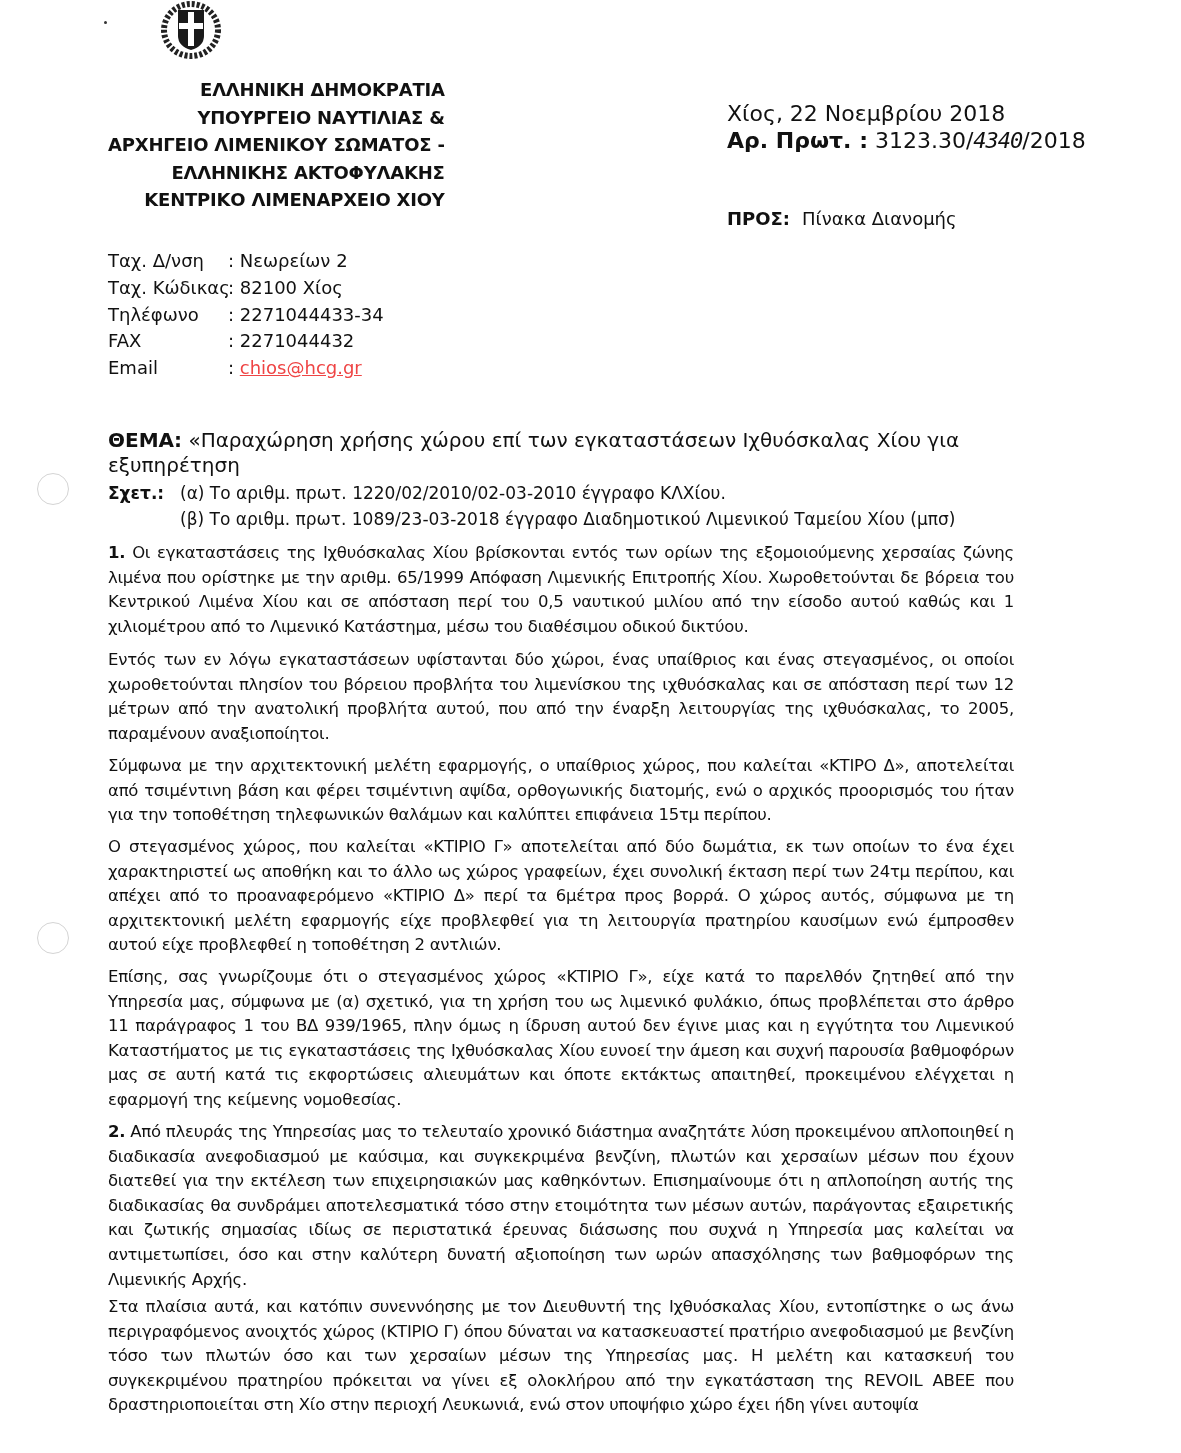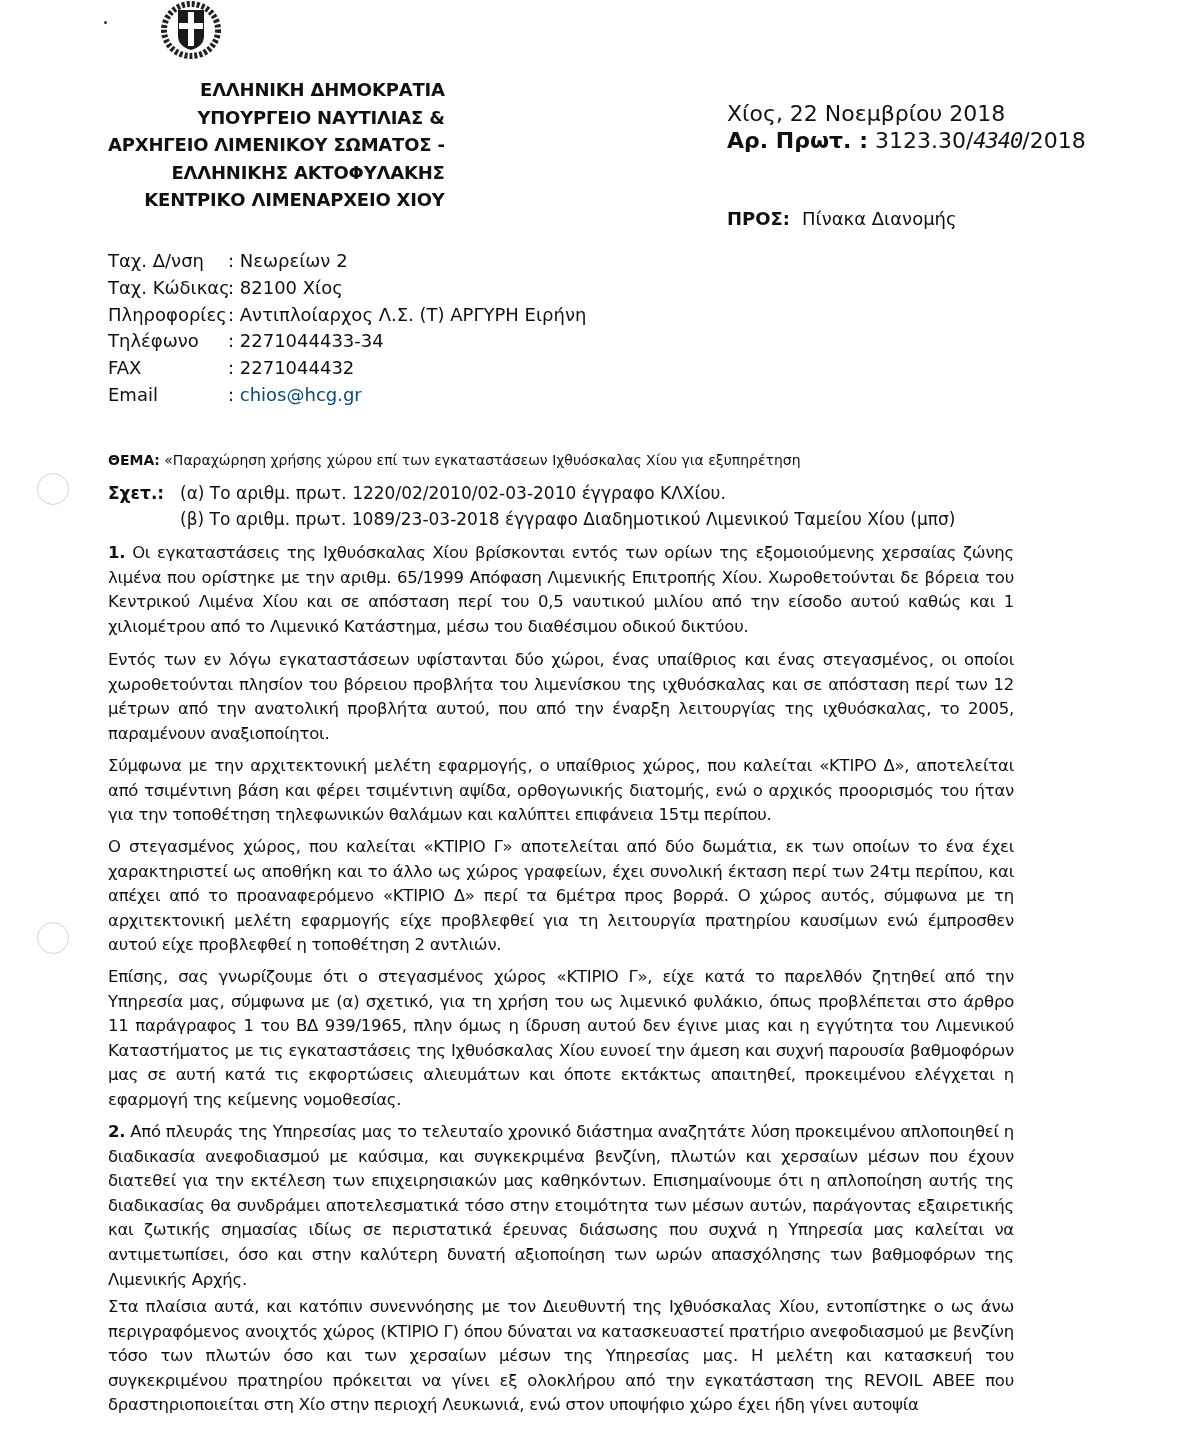--- a/index.html
+++ b/index.html
@@ -11,22 +11,22 @@
   .hdr div { white-space: nowrap; }
   .right-top { left: 727px; top: 100px; font-size: 22px; line-height: 27px; }
   .right-top .lbl { font-weight: bold; }
   .hand { font-family: "DejaVu Sans Mono", monospace; font-style: italic; letter-spacing: -1px; }
   .pros { left: 727px; top: 208px; font-size: 18px; }
   .pros .lbl { font-weight: bold; margin-right: 12px; }
   .contact { left: 108px; top: 248px; font-size: 18px; line-height: 26.8px; }
   .contact .row { display: flex; white-space: nowrap; }
   .contact .k { width: 120px; }
   .contact .v { }
-  .contact a { color: #0c4a6e; }
-  .subject { left: 108px; top: 448px; font-size: 14px; line-height: 25px; width: 930px; }
+  .contact a { color: #ef4444; text-decoration: underline; }
+  .subject { left: 108px; top: 428px; font-size: 20px; line-height: 25px; width: 930px; }
   .subject .lbl { font-weight: bold; }
   .subject .indent { padding-left: 68px; }
   .refs { left: 108px; top: 480px; font-size: 17px; line-height: 26px; width: 950px; }
   .refs .row { display: flex; white-space: nowrap; align-items: center; }
   .refs .k { width: 72px; font-weight: bold; }
   .body { left: 108px; width: 906px; font-size: 16.5px; line-height: 24.6px; text-align: justify; letter-spacing: -0.25px; }
   .body b { font-weight: bold; }
   .p1 { top: 541px; }
   .p2 { top: 648px; }
   .p3 { top: 754px; }
@@ -71,24 +71,20 @@
 <div class="abs contact">
   <div class="row">
       <span class="k">Ταχ. Δ/νση</span>
       <span class="v">: Νεωρείων 2</span>
     </div>
   <div class="row">
       <span class="k">Ταχ. Κώδικας</span>
       <span class="v">: 82100 Χίος</span>
     </div>
   <div class="row">
-      <span class="k">Πληροφορίες</span>
-      <span class="v">: Αντιπλοίαρχος Λ.Σ. (Τ) ΑΡΓΥΡΗ Ειρήνη</span>
-    </div>
-  <div class="row">
       <span class="k">Τηλέφωνο</span>
       <span class="v">: 2271044433-34</span>
     </div>
   <div class="row">
       <span class="k">FAX</span>
       <span class="v">: 2271044432</span>
     </div>
   <div class="row">
       <span class="k">Email</span>
       <span class="v"><span>: </span><a>chios@hcg.gr</a></span>

